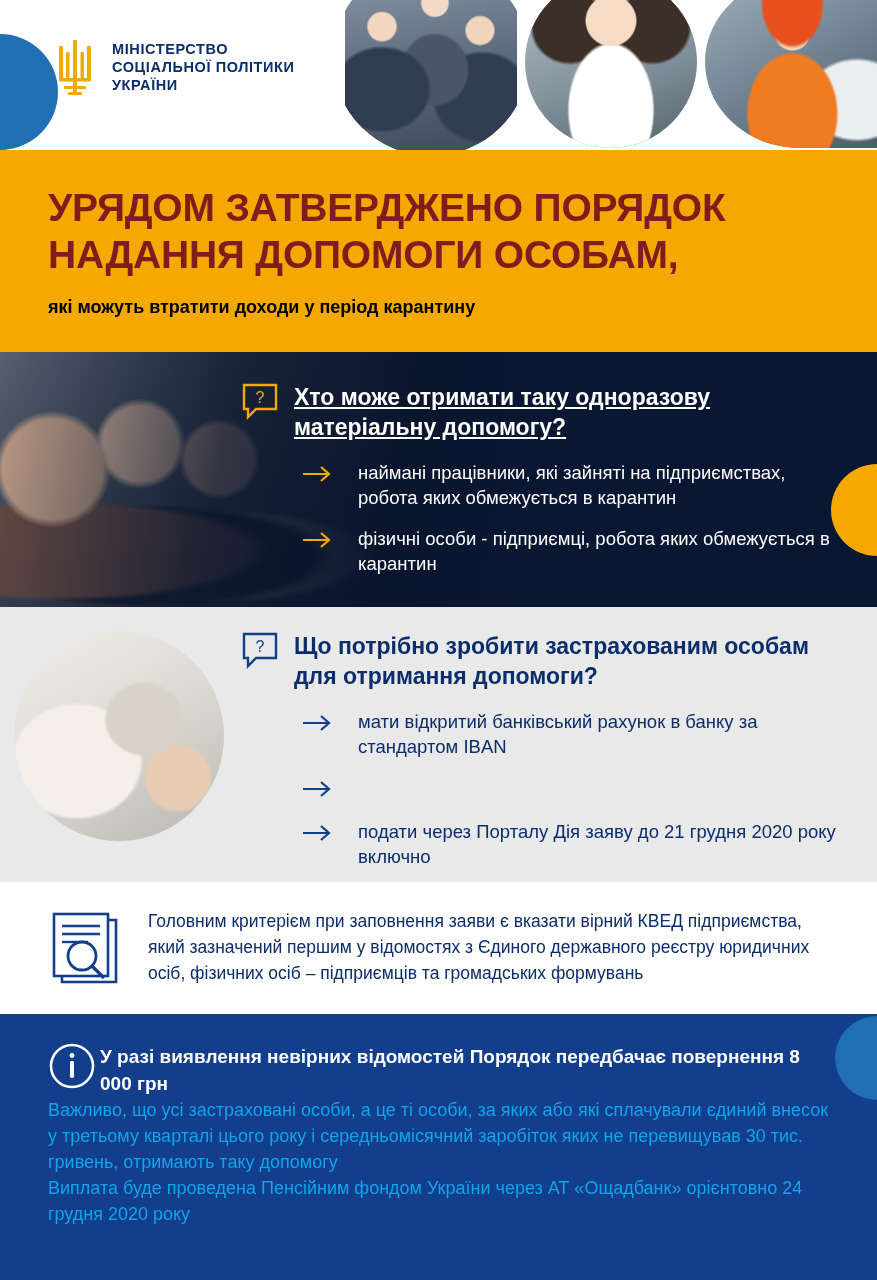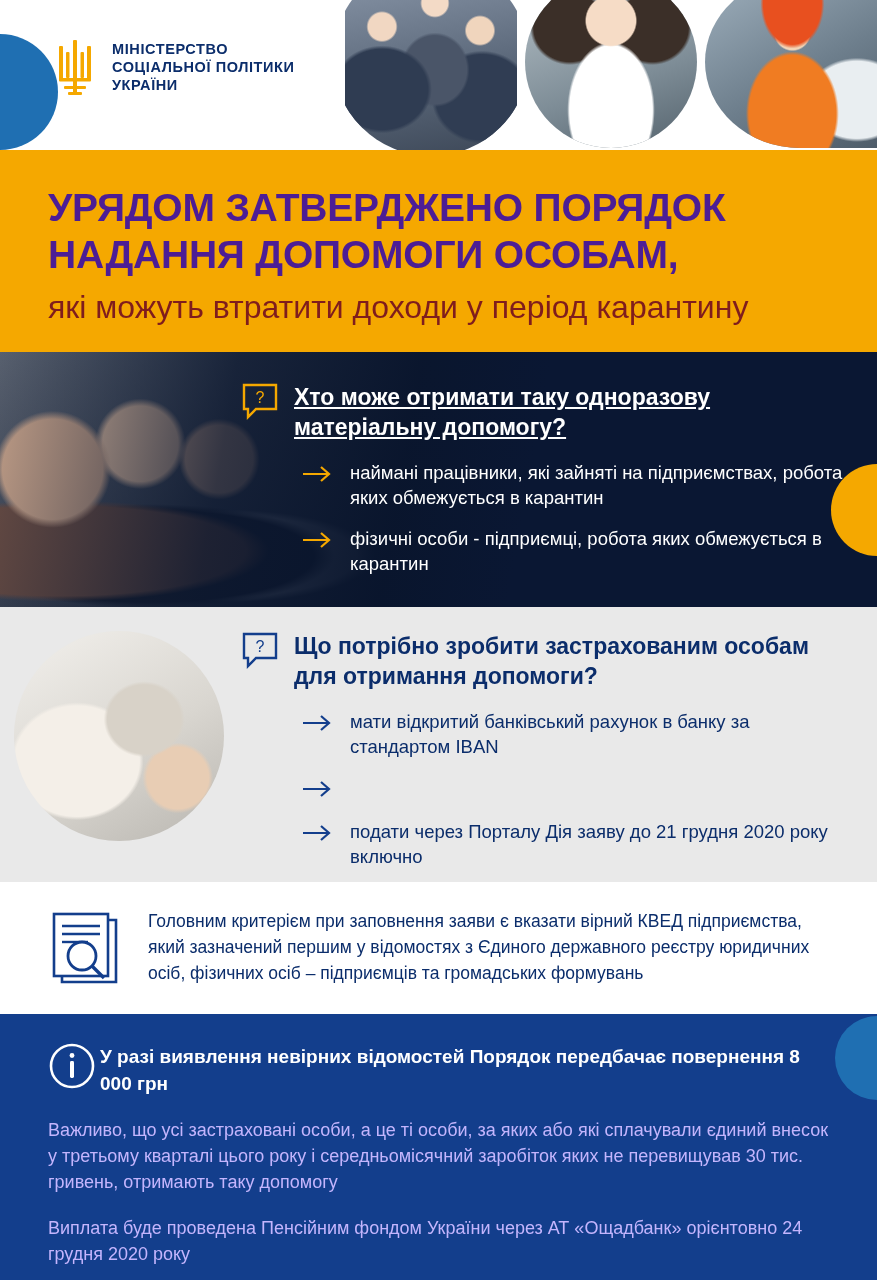--- a/index.html
+++ b/index.html
@@ -104,33 +104,33 @@
   }
 
   
   .title-band {
     position: relative;
     background: #f5a800;
     padding: 34px 48px 30px 48px;
     overflow: hidden;
   }
   .title-band h1 {
-    color: #4c1d95;
+    color: #7f1d1d;
     font-size: 39px;
     line-height: 47px;
     font-weight: bold;
     letter-spacing: -0.2px;
     text-transform: uppercase;
   }
   .title-band h2 {
     margin-top: 14px;
-    color: #7f1d1d;
-    font-size: 32px;
+    color: #000000;
+    font-size: 18px;
     line-height: 30px;
-    font-weight: normal;
+    font-weight: bold;
   }
 
   
   .sec-photo {
     position: relative;
     height: 255px;
     background:
       linear-gradient(100deg, rgba(10,22,46,0.05) 0%, rgba(10,22,46,0.80) 26%, rgba(8,20,44,0.97) 46%, #0a1733 60%, #0a1733 100%),
       radial-gradient(circle at 6% 46%, #caa58c 0 6%, transparent 7%),
       radial-gradient(circle at 16% 36%, #e7c3a6 0 5%, transparent 6%),
@@ -173,21 +173,21 @@
   }
   .q-title-dark {
     color: #0b2d6b;
     font-size: 23px;
     line-height: 30px;
     font-weight: bold;
   }
   .bullets { margin-top: 18px; padding-left: 62px; }
   .bullet {
     display: flex;
-    gap: 18px;
+    gap: 26px;
     margin-bottom: 16px;
     align-items: flex-start;
   }
   .arrow {
     flex: 0 0 auto;
     width: 30px; height: 24px;
     margin-top: 4px;
   }
   .bullet-text-light {
     color: #ffffff;
@@ -262,24 +262,23 @@
   }
   .info-icon { flex: 0 0 auto; width: 48px; height: 48px; }
   .info-lead {
     color: #ffffff;
     font-size: 19px;
     line-height: 27px;
     font-weight: bold;
     padding-top: 1px;
   }
   .blue-para {
-    color: #c4b5fd;
+    color: #0ea5e9;
     font-size: 18px;
     line-height: 26px;
-    margin-top: 20px;
   }
 </style>
 </head>
 <body>
 
 <div class="page">
 
   <div class="header">
     <div class="header-blue-arc"></div>
 

